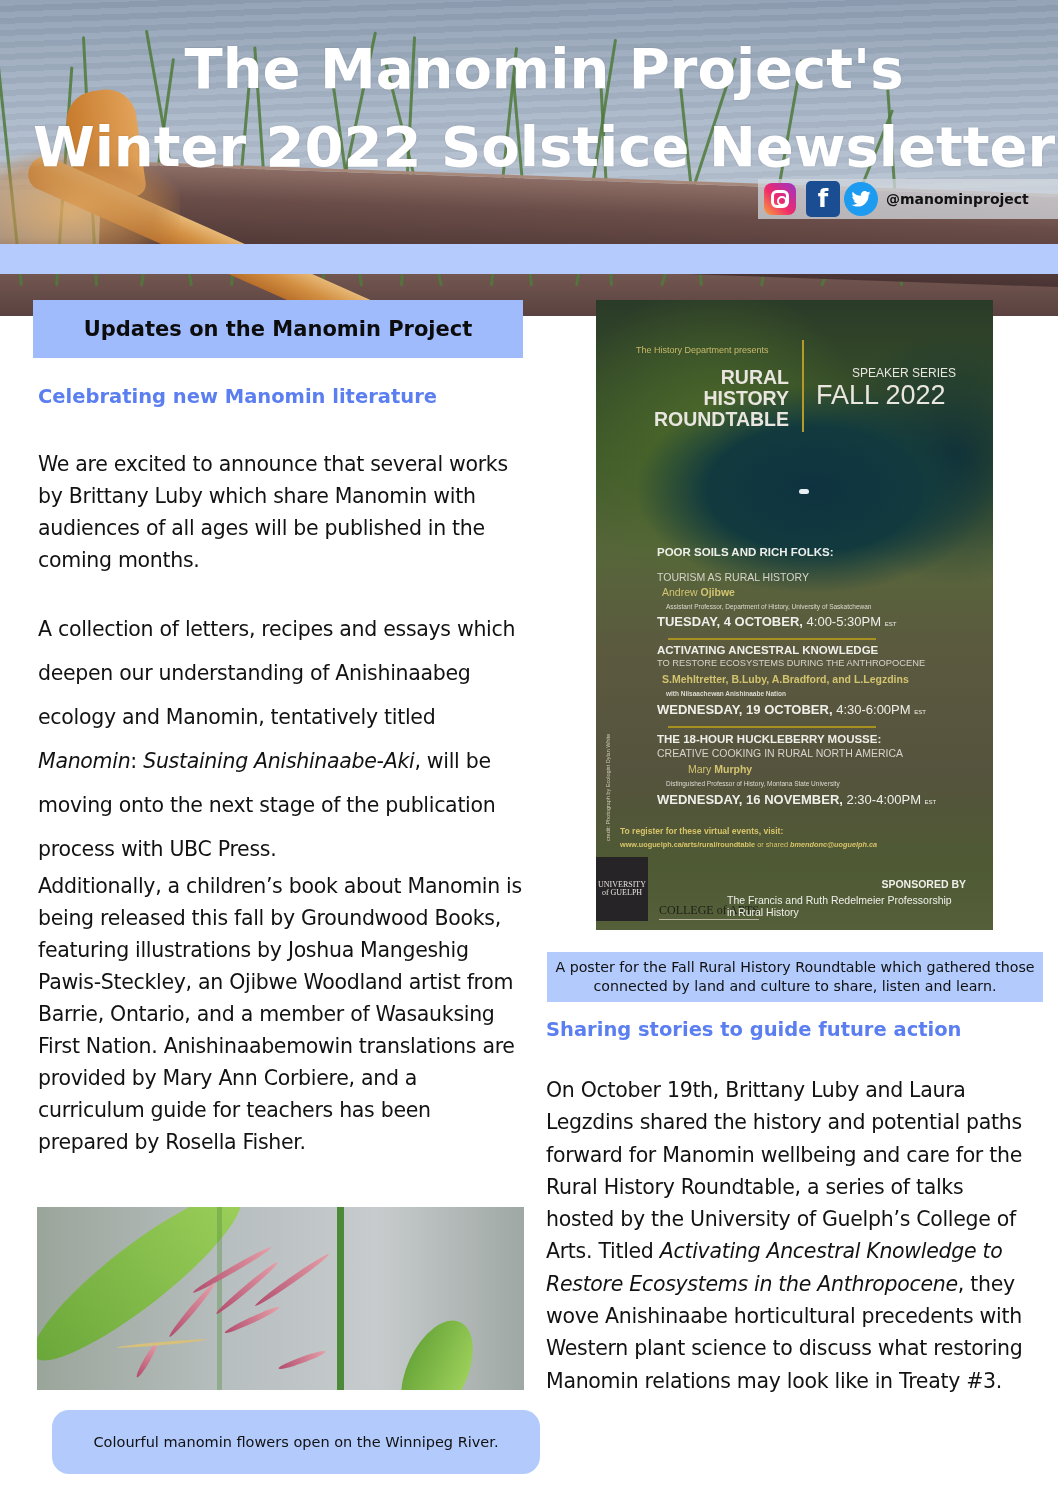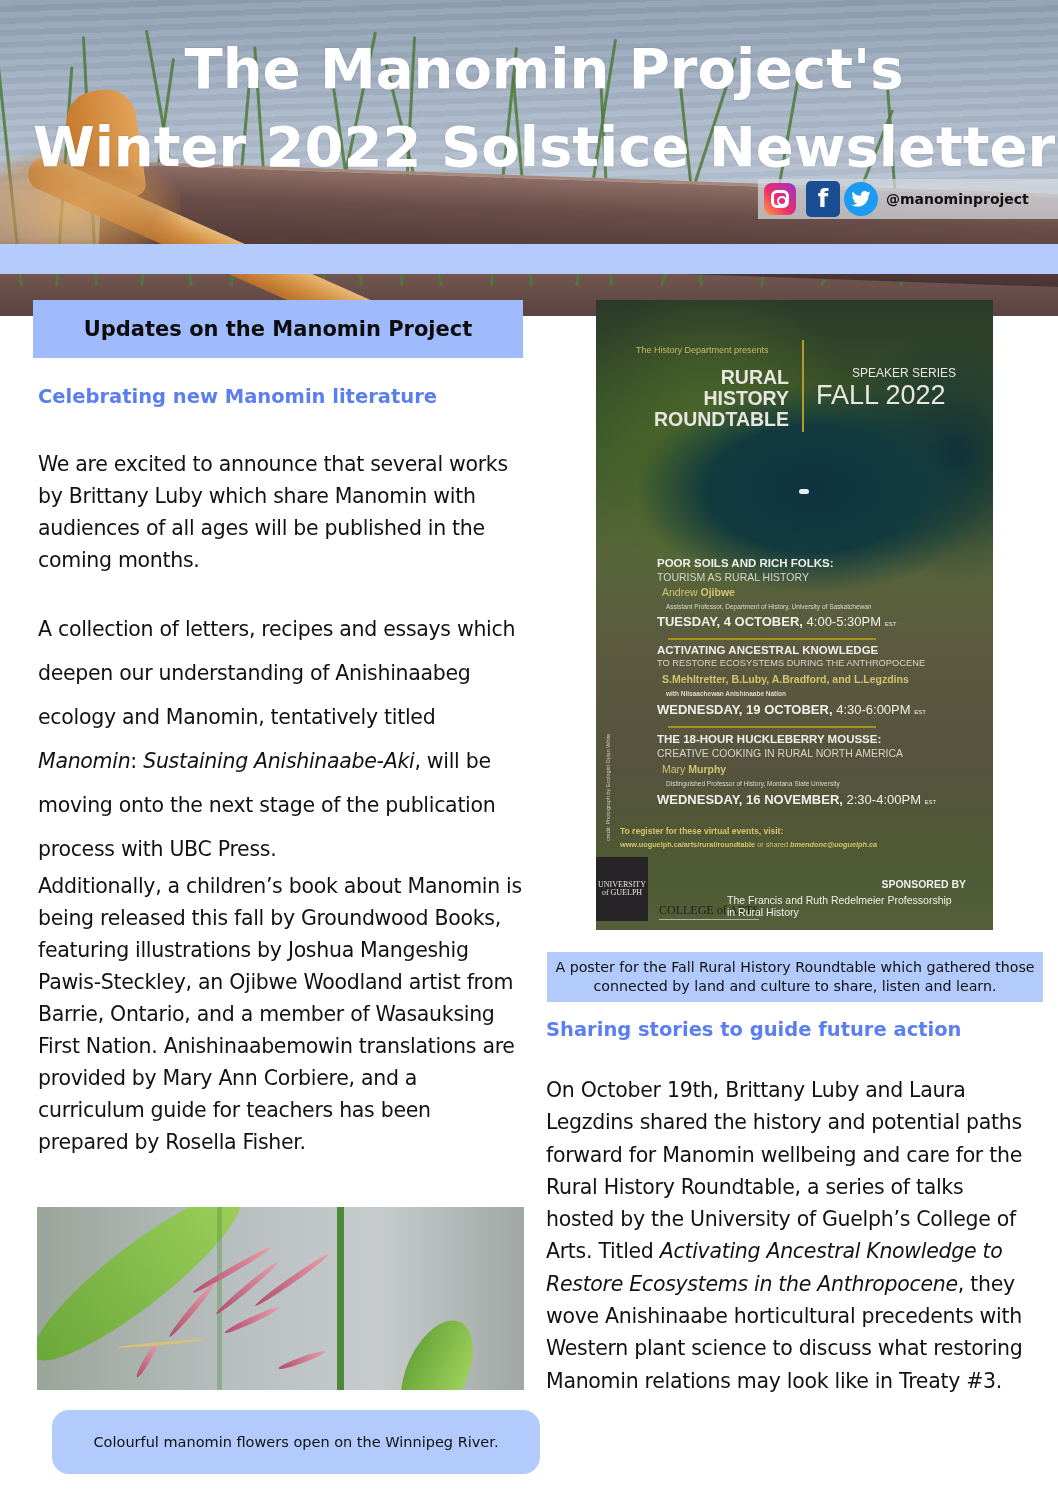--- a/index.html
+++ b/index.html
@@ -199,37 +199,37 @@
 <div class="poster">
   <div class="p-small" style="left:40px;top:45px;">The History Department presents</div>
   <div class="p-title" style="top:67px;">RURAL</div>
   <div class="p-title" style="top:88px;">HISTORY</div>
   <div class="p-title" style="top:109px;">ROUNDTABLE</div>
   <div class="p-vline"></div>
   <div class="p-series">SPEAKER SERIES</div>
   <div class="p-fall">FALL 2022</div>
   <div class="boat"></div>
 
-  <div class="ev-title" style="top:257px;">POOR SOILS AND RICH FOLKS:</div>
+  <div class="ev-title" style="top:246px;">POOR SOILS AND RICH FOLKS:</div>
   <div class="ev-sub" style="top:271px;">TOURISM AS RURAL HISTORY</div>
   <div class="ev-name" style="top:286px;"><span>Andrew</span> <b>Ojibwe</b></div>
   <div class="ev-aff" style="top:303px;">Assistant Professor, Department of History, University of Saskatchewan</div>
   <div class="ev-date" style="top:314px;"><b>TUESDAY, 4 OCTOBER,</b> <span>4:00-5:30PM</span> <small>EST</small></div>
   <div class="gold-line" style="top:338px;"></div>
 
   <div class="ev-title" style="top:344px;">ACTIVATING ANCESTRAL KNOWLEDGE</div>
   <div class="ev-sub" style="top:358px;font-size:9.3px;">TO RESTORE ECOSYSTEMS DURING THE ANTHROPOCENE</div>
   <div class="ev-name" style="top:373px;font-weight:bold;">S.Mehltretter, B.Luby, A.Bradford, and L.Legzdins</div>
   <div class="ev-aff" style="top:390px;font-weight:bold;">with Niisaachewan Anishinaabe Nation</div>
   <div class="ev-date" style="top:402px;"><b>WEDNESDAY, 19 OCTOBER,</b> <span>4:30-6:00PM</span> <small>EST</small></div>
   <div class="gold-line" style="top:426px;"></div>
 
   <div class="ev-title" style="top:433px;">THE 18-HOUR HUCKLEBERRY MOUSSE:</div>
   <div class="ev-sub" style="top:447px;">CREATIVE COOKING IN RURAL NORTH AMERICA</div>
-  <div class="ev-name" style="top:463px;"><span>Mary</span> <b>Murphy</b></div>
+  <div class="ev-name" style="top:463px;margin-left:26px;"><span>Mary</span> <b>Murphy</b></div>
   <div class="ev-aff" style="top:480px;">Distinguished Professor of History, Montana State University</div>
   <div class="ev-date" style="top:492px;"><b>WEDNESDAY, 16 NOVEMBER,</b> <span>2:30-4:00PM</span> <small>EST</small></div>
 
   <div class="credit">credit: Photograph by Ecologist Dylan White</div>
 
   <div class="reg" style="top:526px;">To register for these virtual events, visit:</div>
   <div class="reg" style="top:540px;font-size:7.3px;">
     <span>www.uoguelph.ca/arts/rural/roundtable</span>
     <span style="font-weight:normal;">or shared</span>
     <i>bmendonc@uoguelph.ca</i>

